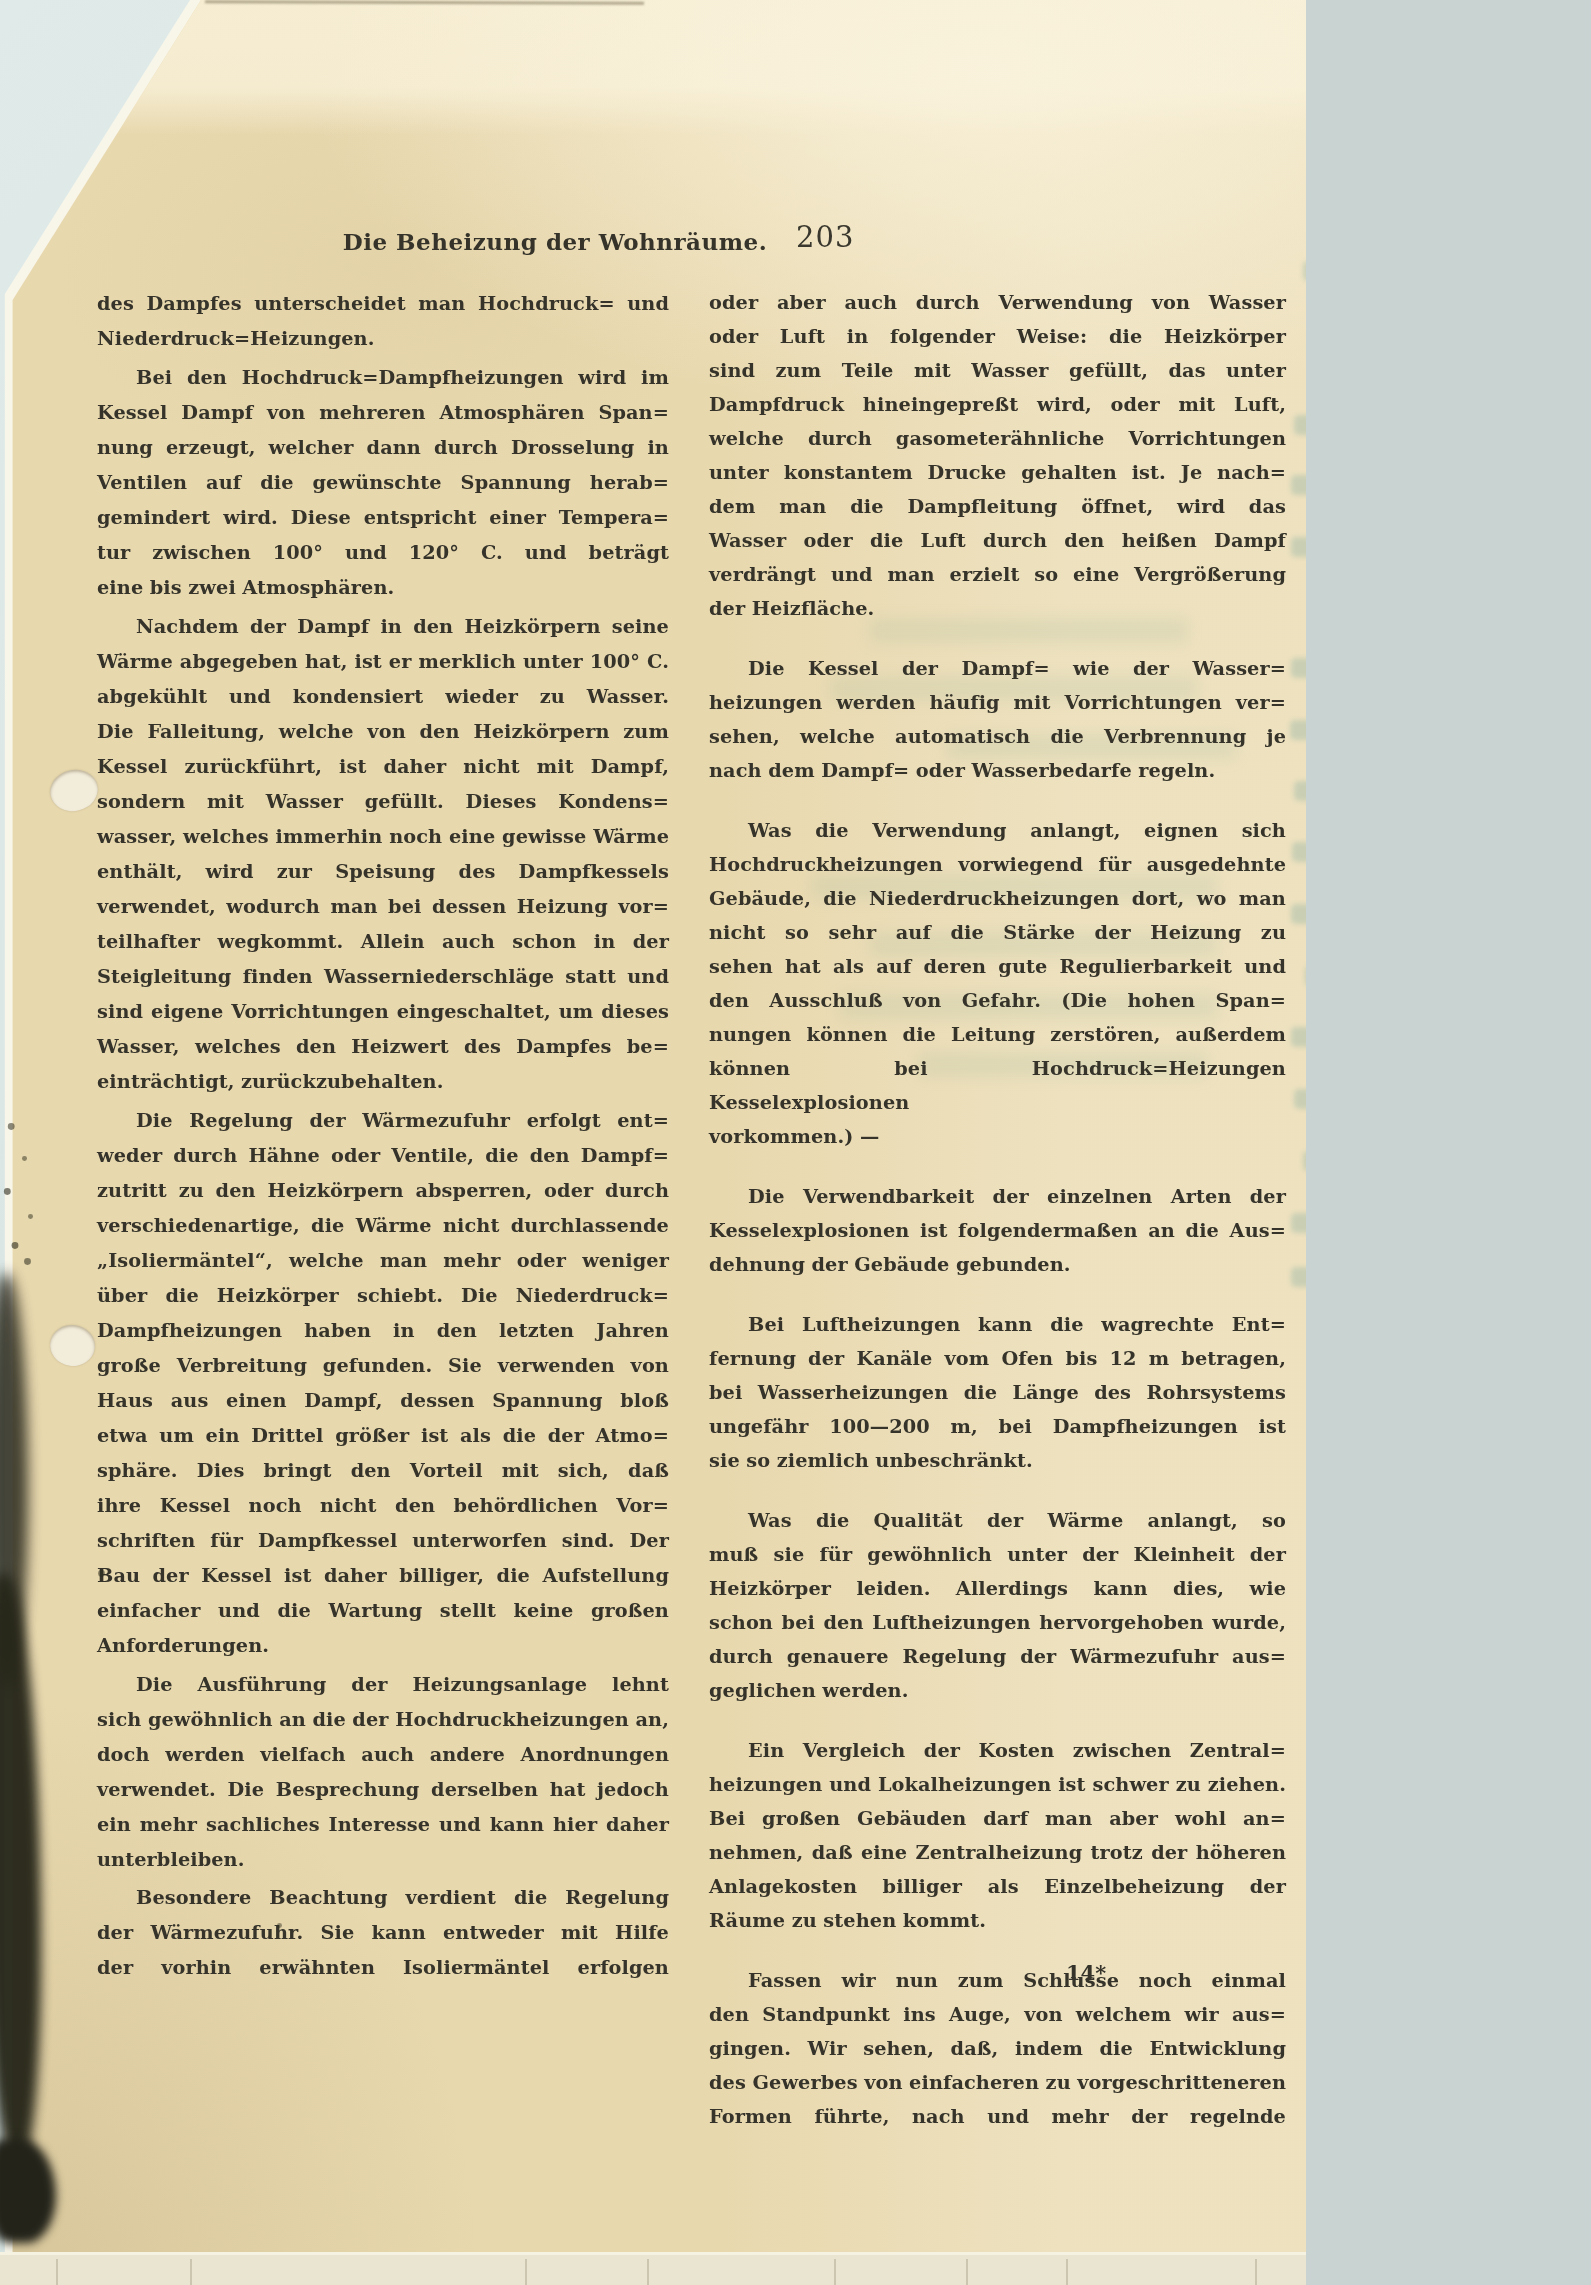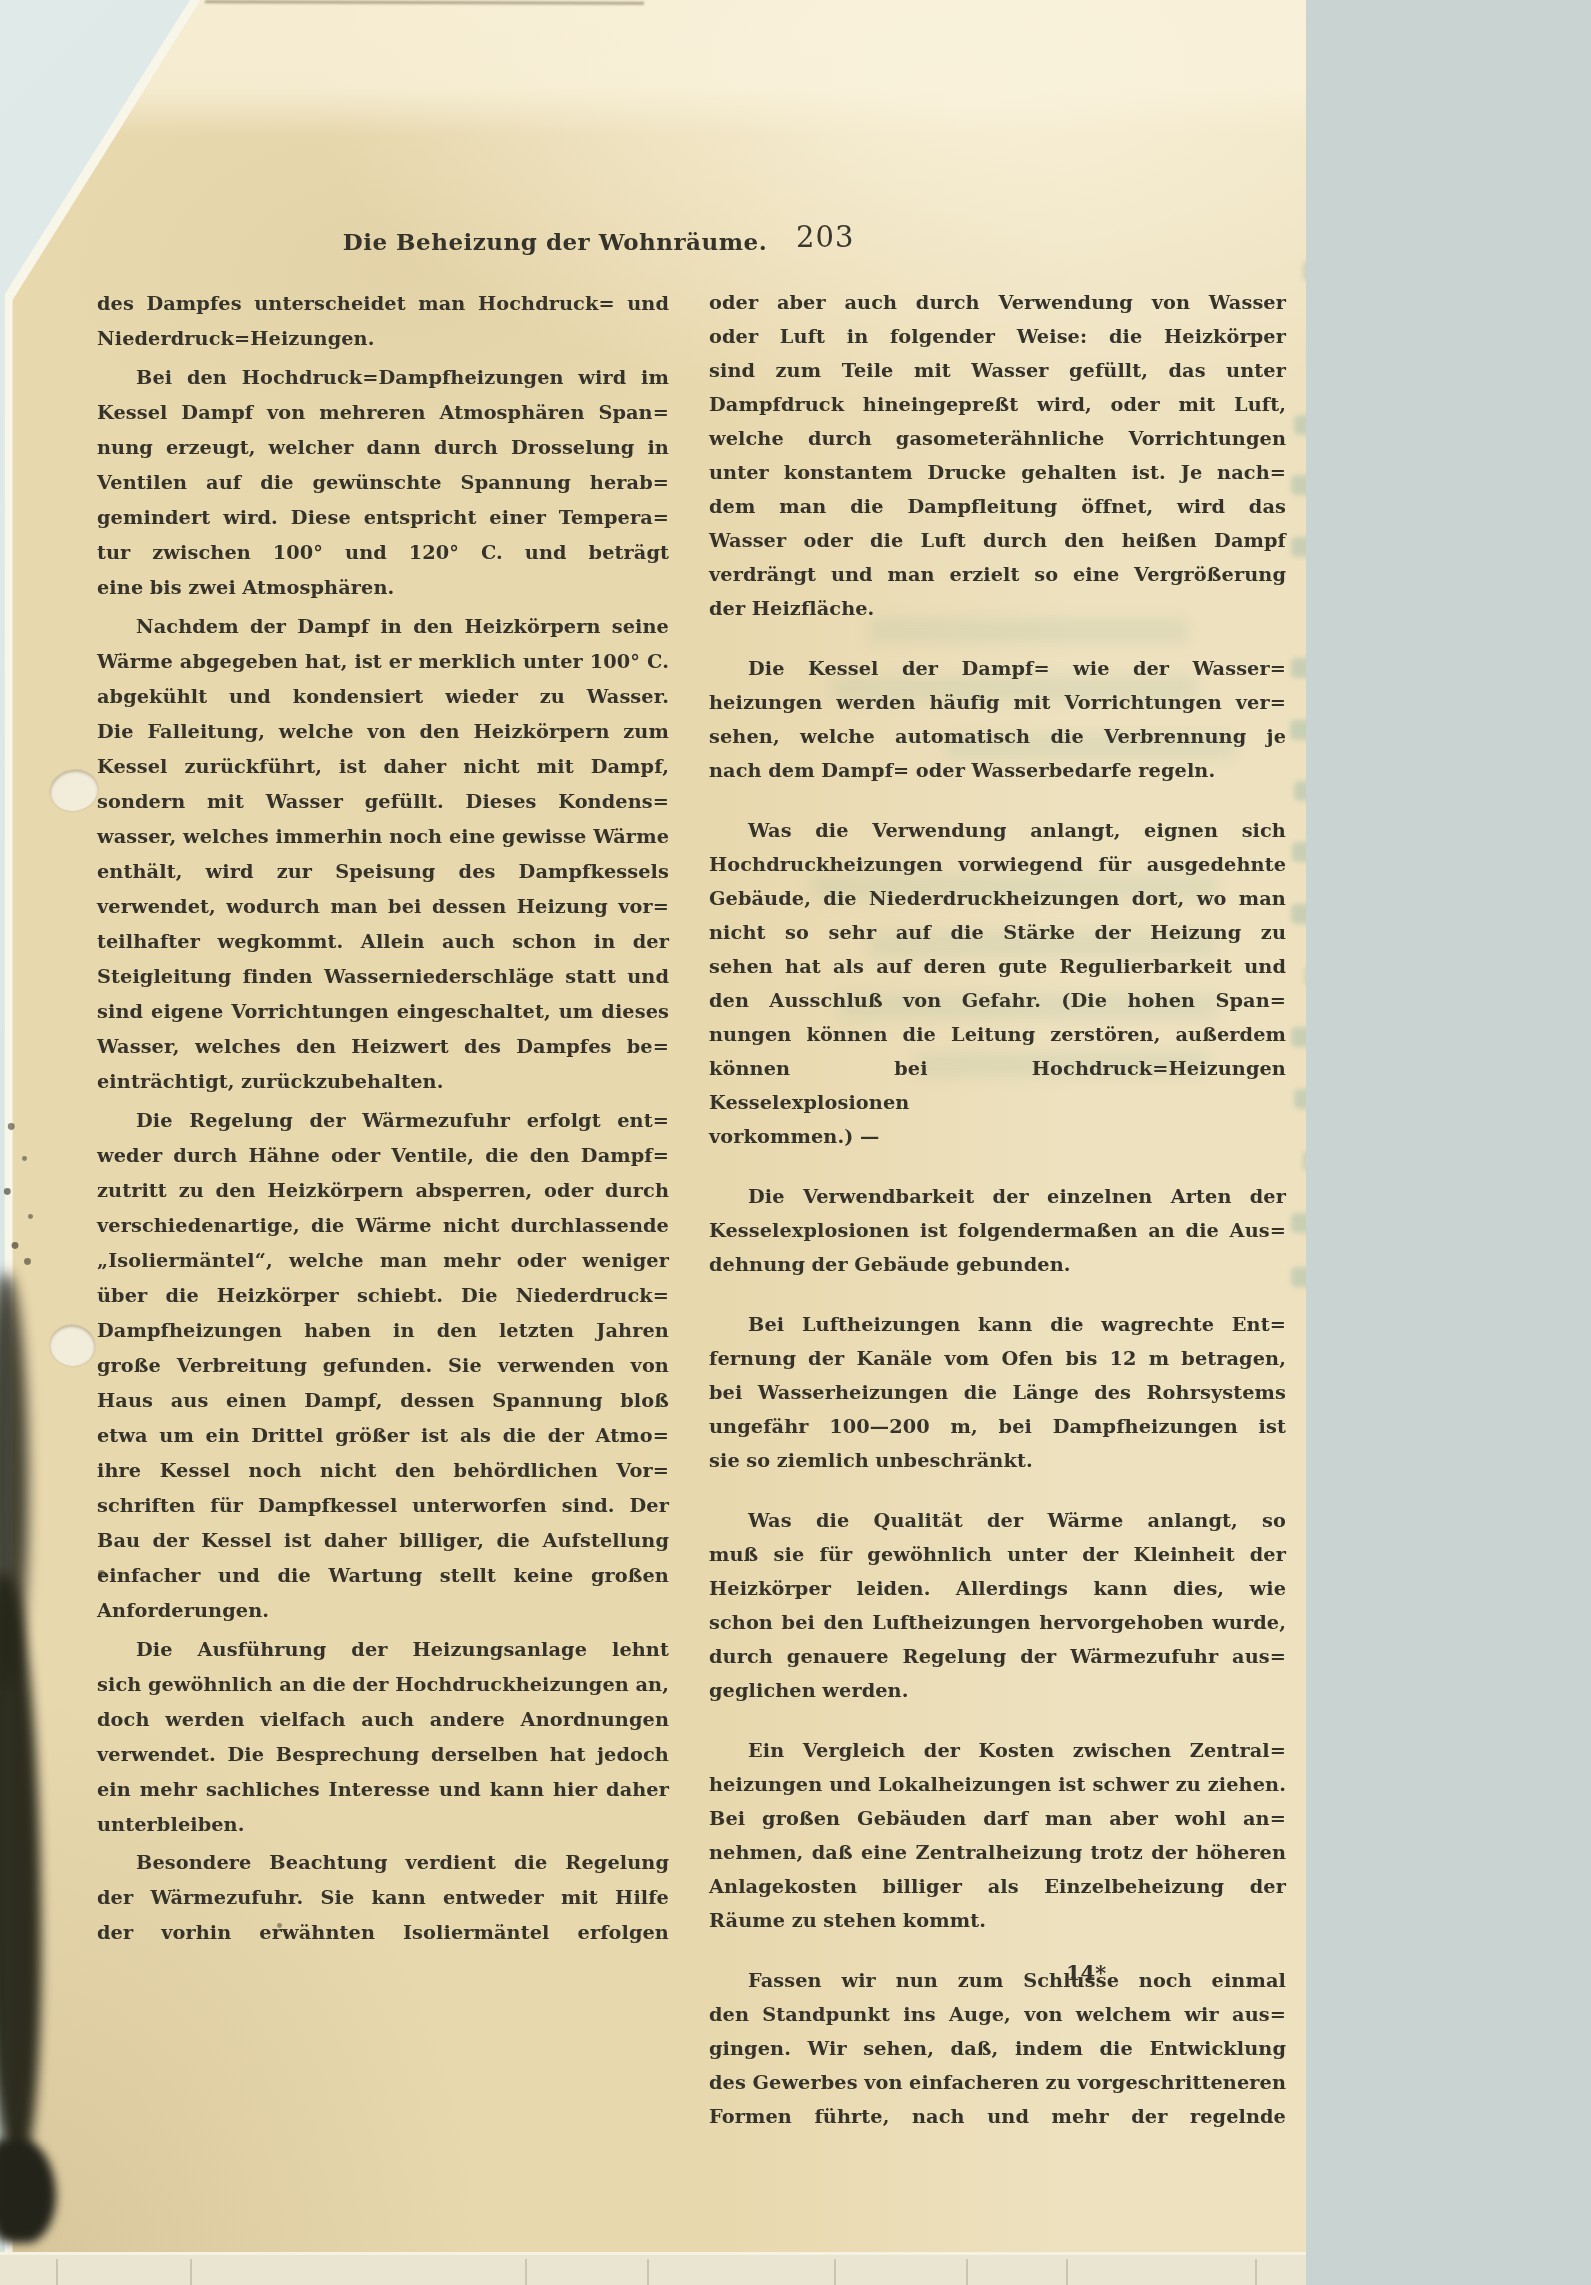--- a/index.html
+++ b/index.html
@@ -147,20 +147,21 @@
         <div class="tline">Die Regelung der Wärmezufuhr erfolgt ent=</div>
         <div class="tline">weder durch Hähne oder Ventile, die den Dampf=</div>
         <div class="tline">zutritt zu den Heizkörpern absperren, oder durch</div>
         <div class="tline">verschiedenartige, die Wärme nicht durchlassende</div>
         <div class="tline">„Isoliermäntel“, welche man mehr oder weniger</div>
         <div class="tline">über die Heizkörper schiebt.  Die Niederdruck=</div>
         <div class="tline">Dampfheizungen haben in den letzten Jahren</div>
         <div class="tline">große Verbreitung gefunden.  Sie verwenden von</div>
         <div class="tline">Haus aus einen Dampf, dessen Spannung bloß</div>
         <div class="tline">etwa um ein Drittel größer ist als die der Atmo=</div>
+        <div class="tline">sphäre.  Dies bringt den Vorteil mit sich, daß</div>
         <div class="tline">ihre Kessel noch nicht den behördlichen Vor=</div>
         <div class="tline">schriften für Dampfkessel unterworfen sind.  Der</div>
         <div class="tline">Bau der Kessel ist daher billiger, die Aufstellung</div>
         <div class="tline">einfacher und die Wartung stellt keine großen</div>
         <div class="tline end">Anforderungen.</div>
       </div>
       <div class="para indent">
         <div class="tline">Die Ausführung der Heizungsanlage lehnt</div>
         <div class="tline">sich gewöhnlich an die der Hochdruckheizungen an,</div>
         <div class="tline">doch werden vielfach auch andere Anordnungen</div>

